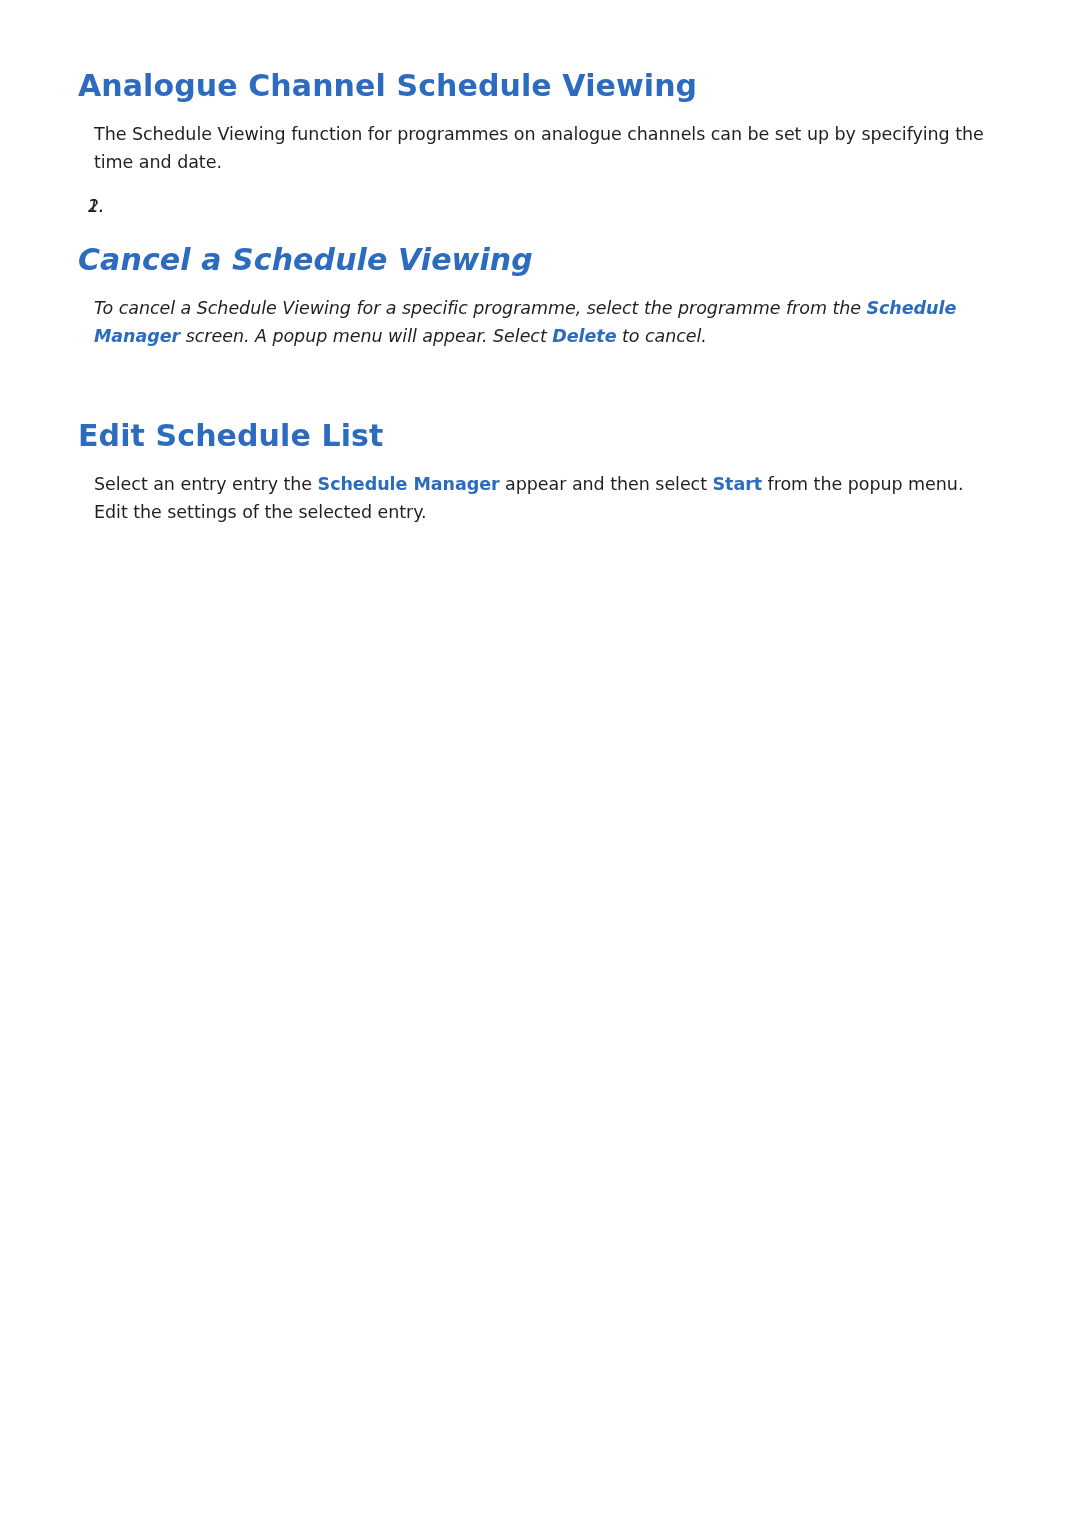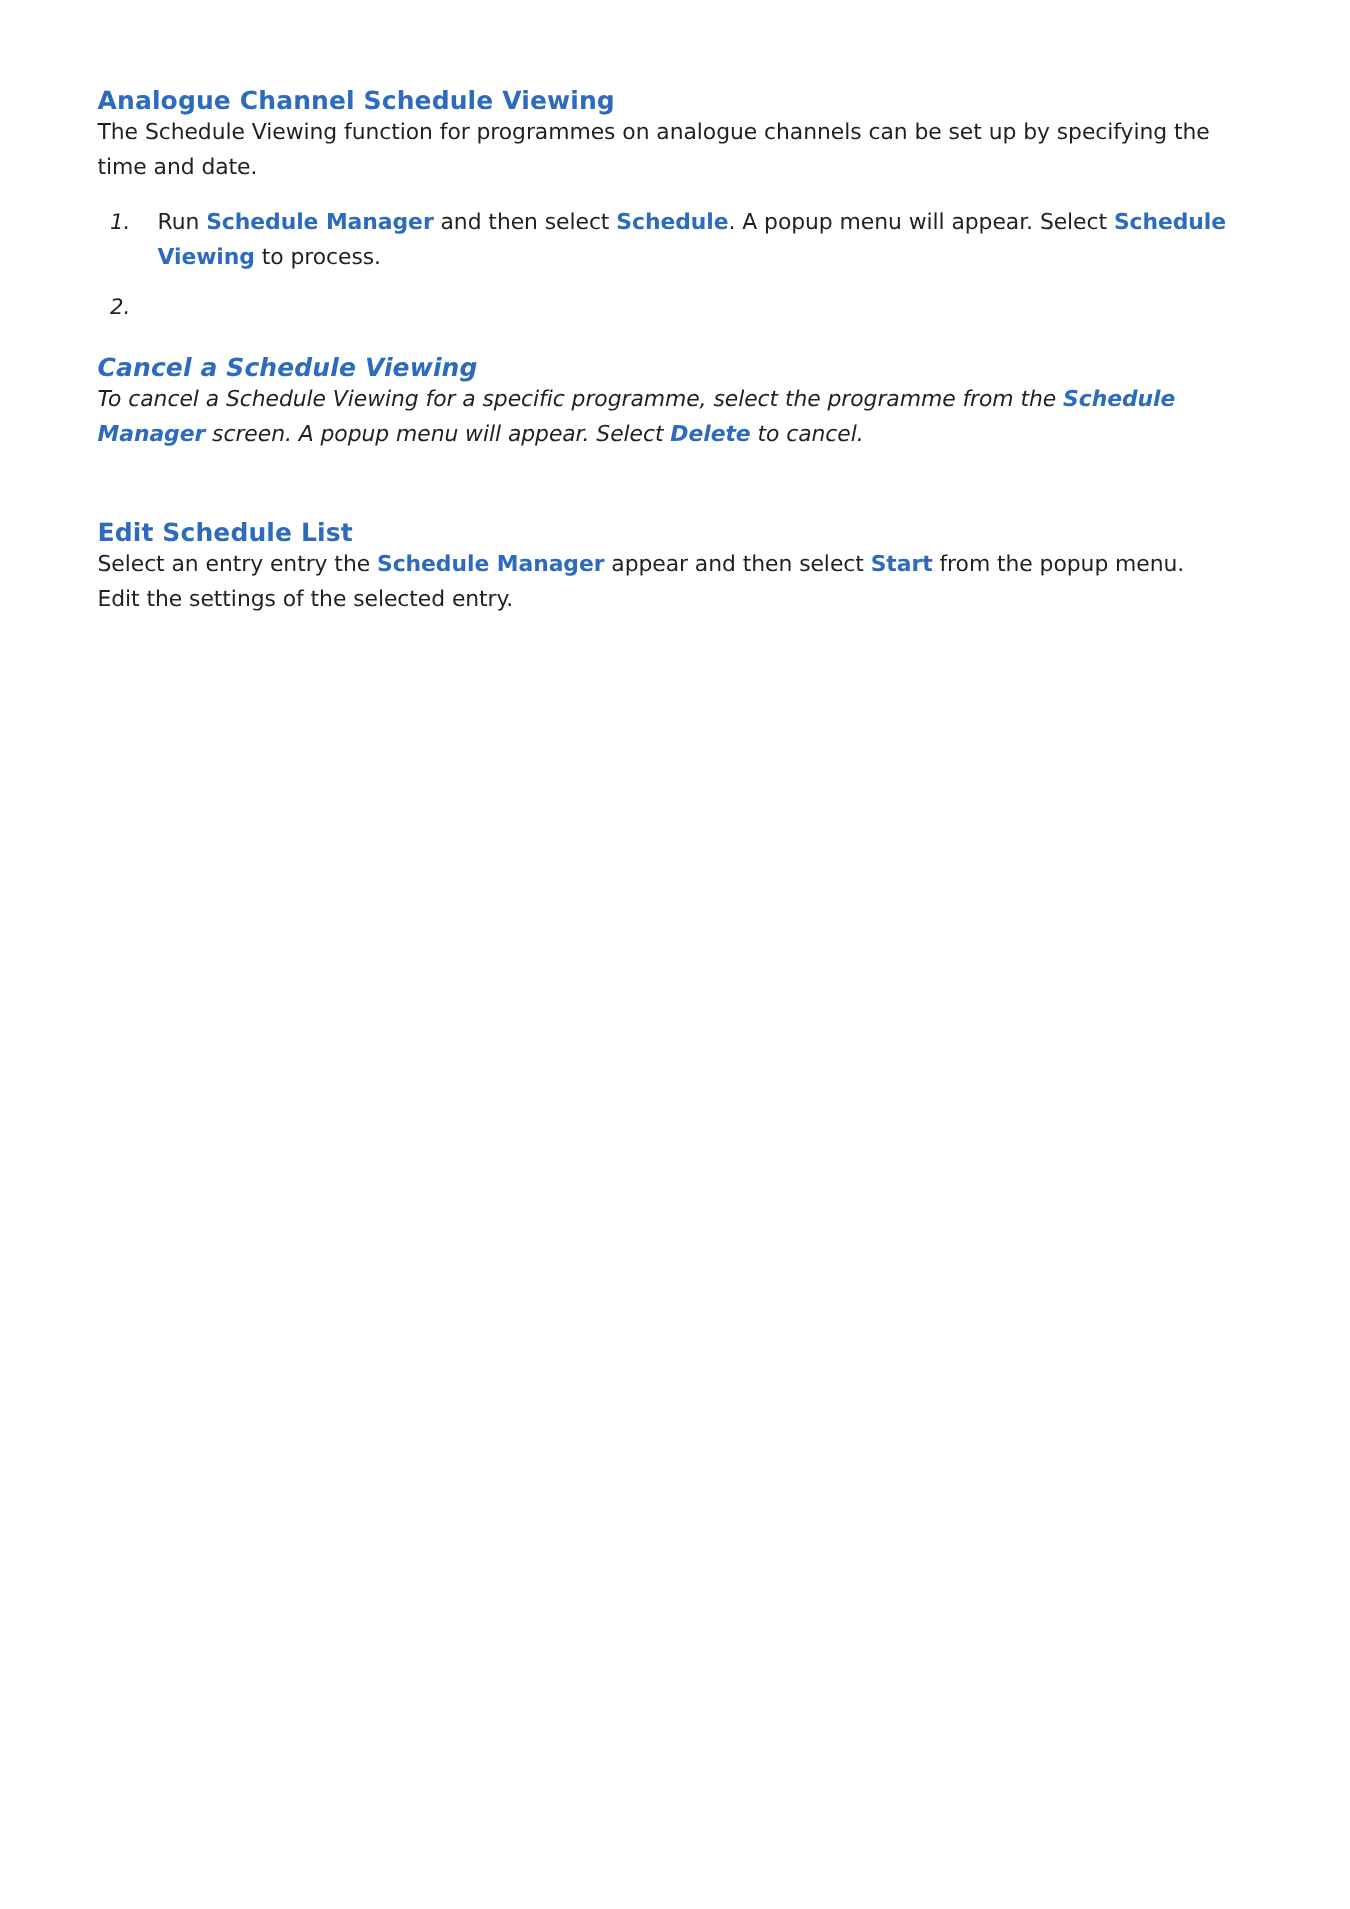--- a/index.html
+++ b/index.html
@@ -15,35 +15,35 @@
     -webkit-font-smoothing: antialiased;
   }
   .page {
     position: relative;
     width: 1080px;
     height: 1527px;
     box-sizing: border-box;
     padding: 0 78px;
   }
   h1.section-title {
-    font-size: 20px;
+    font-size: 30px;
     font-weight: bold;
     color: #2c6bbd;
     margin: 0;
     letter-spacing: 0.1px;
     line-height: 1.2;
   }
   .block-1 { padding-top: 68px; }
   .block-2 { padding-top: 50px; font-style: italic; }
   .block-3 { padding-top: 52px; }
 
   p.body-text {
     font-size: 17.5px;
     line-height: 28px;
-    margin: 0;
+    margin: 16px;
     color: #231f20;
     letter-spacing: -0.05px;
   }
   .intro { margin-top: 30px; max-width: 910px; }
 
   ol.steps {
     list-style: none;
     margin: 16px 0 0 0;
     padding: 0;
   }
@@ -77,21 +77,20 @@
 <body>
 
 <div class="page">
 
   <section class="block-1">
     <h1 class="section-title">Analogue Channel Schedule Viewing</h1>
     <p class="body-text intro"><span>The Schedule Viewing function for programmes on analogue channels can be set up by specifying the time and date.</span></p>
     <ol class="steps">
       <li>
         <span class="num">1.</span>
-        <span class="step-text"><span>Run </span><span class="hl">Schedule Manager</span><span> and then select </span><span class="hl">Schedule</span><span>. A popup menu will appear. Select </span><span class="hl">Schedule Viewing</span><span> to process.</span></span>
       </li>
       <li>
         <span class="num">2.</span>
       </li>
     </ol>
   </section>
 
   <section class="block-2">
     <h1 class="section-title">Cancel a Schedule Viewing</h1>
     <p class="body-text body-after-title para-gap"><span>To cancel a Schedule Viewing for a specific programme, select the programme from the </span><span class="hl">Schedule Manager</span><span> screen. A popup menu will appear. Select </span><span class="hl">Delete</span><span> to cancel.</span></p>

